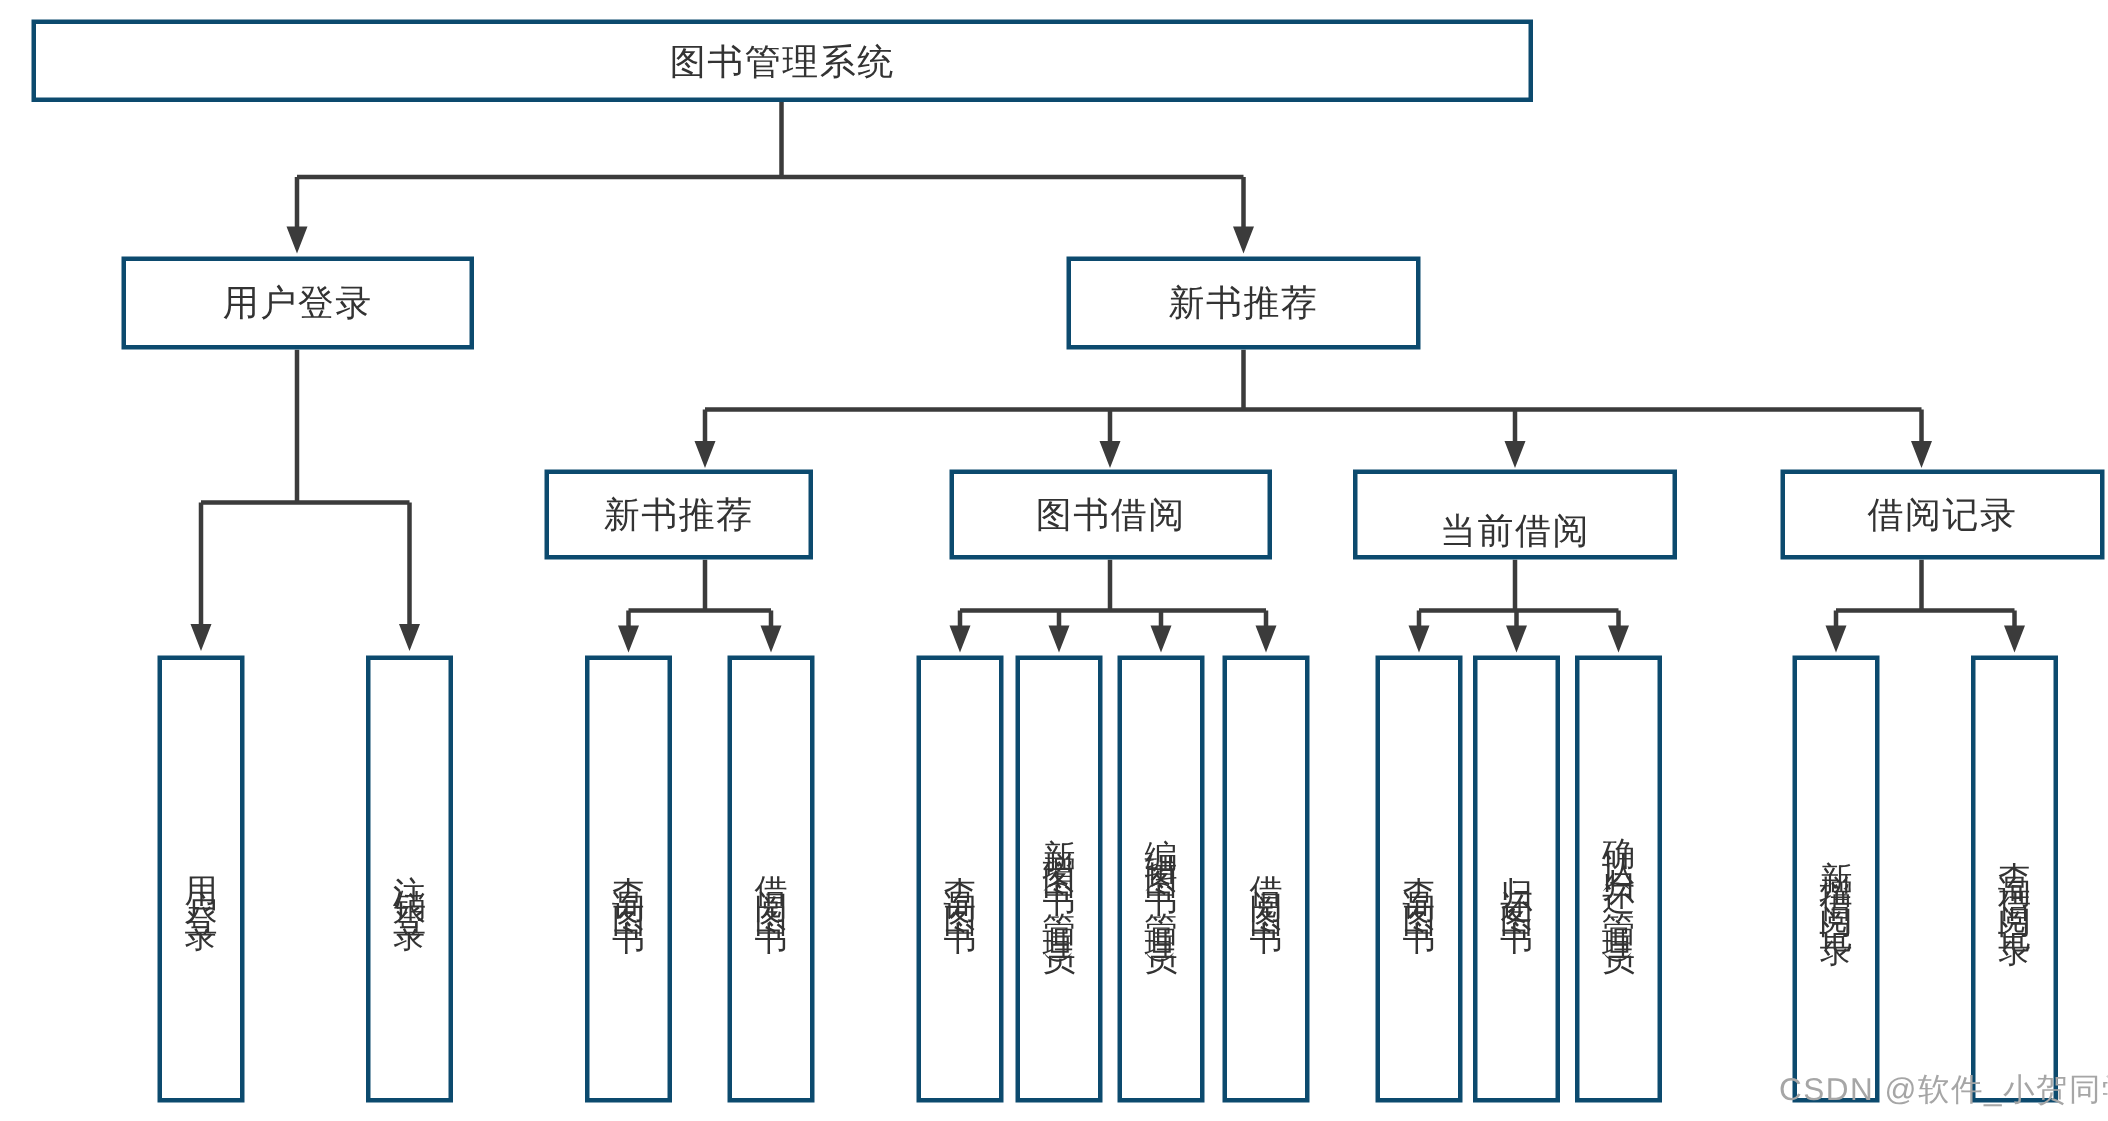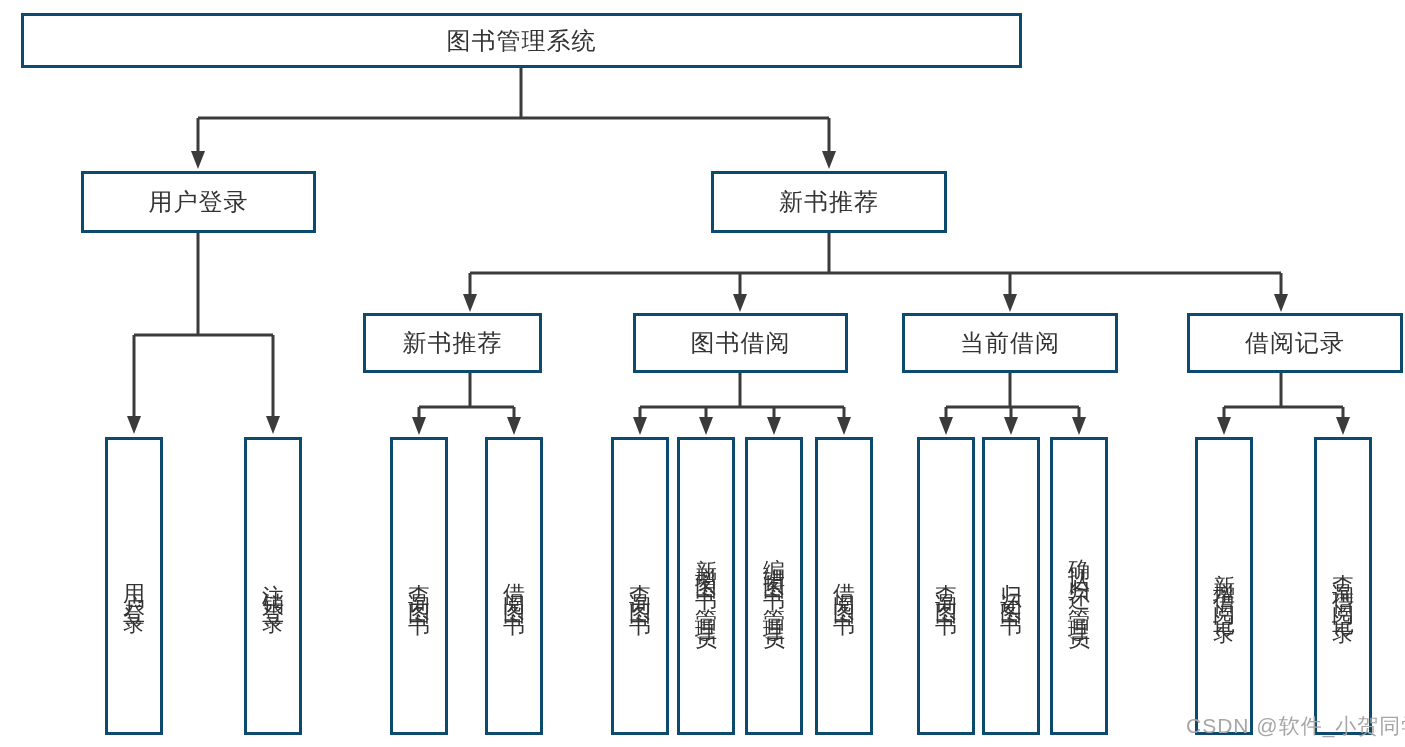--- a/index.html
+++ b/index.html
@@ -52,21 +52,21 @@
     line-height: 1;
     white-space: nowrap;
   }
   
   #n-root      { left: 21px;   top: 13px;  width: 1001px; height: 55px; }
   #n-login     { left: 81px;   top: 171px; width: 235px;  height: 62px; }
   #n-bookmgmt  { left: 711px;  top: 171px; width: 236px;  height: 62px; }
 
   #n-newbook   { left: 363px;  top: 313px; width: 179px;  height: 60px; }
   #n-borrow    { left: 633px;  top: 313px; width: 215px;  height: 60px; }
-  #n-current   { left: 902px;  top: 313px; width: 216px;  height: 60px; }
+  #n-current   { left: 902px;  top: 313px; width: 216px;  height: 60px; align-items: flex-end; }
   #n-records   { left: 1173px; top: 313px; width: 216px;  height: 60px; margin-left: 14px; }
 
   .leaf { top: 437px; width: 58px; height: 298px; }
   #l-user-0    { left: 105px;  }
   #l-user-1    { left: 244px;  }
   #l-new-0     { left: 390px;  }
   #l-new-1     { left: 485px;  }
   #l-bor-0     { left: 611px;  }
   #l-bor-1     { left: 677px;  }
   #l-bor-2     { left: 745px;  }

